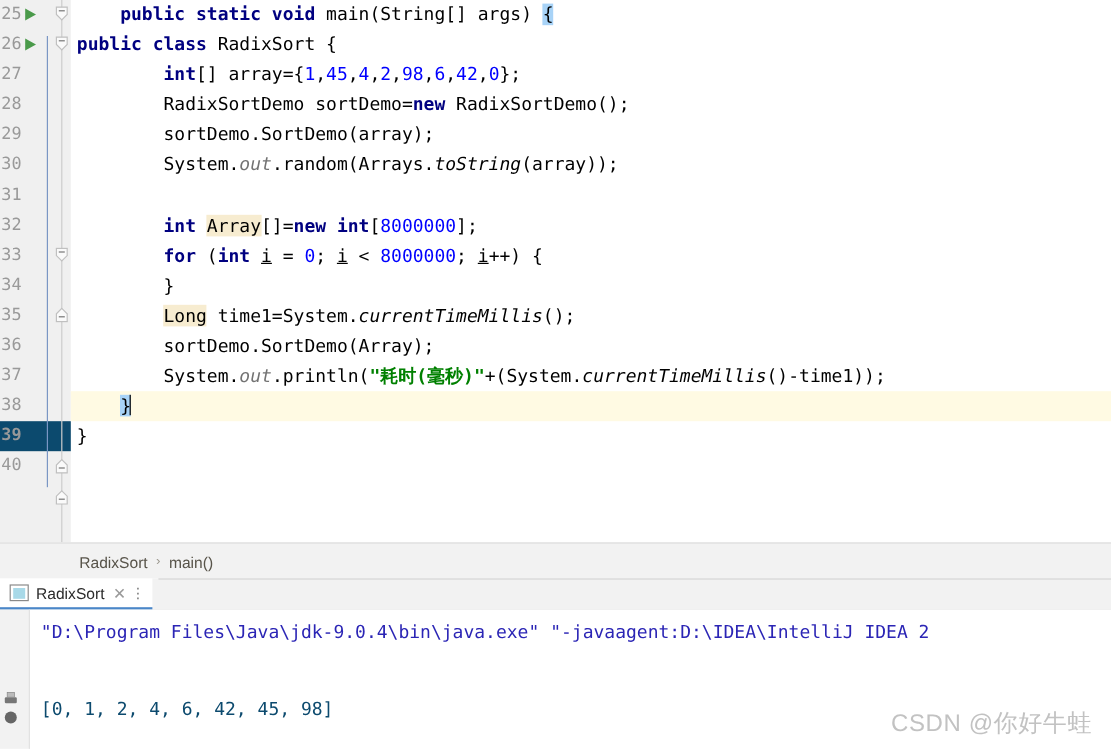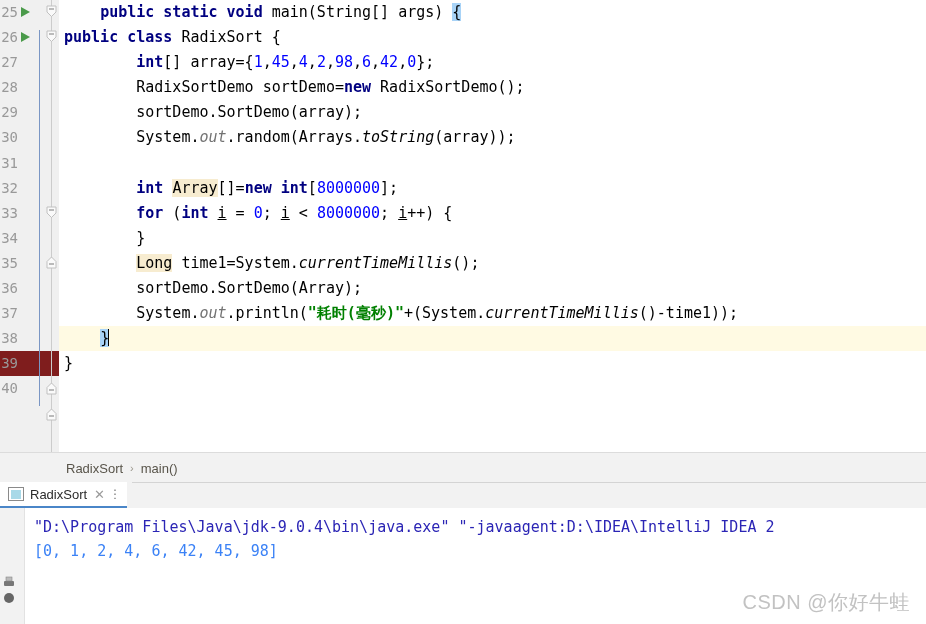--- a/index.html
+++ b/index.html
@@ -33,21 +33,21 @@
     background: #f0f0f0;
     border-right: 0px solid #f0f0f0;
   }
   .gutter-lines { position: absolute; left:0; top:0; width:59px; }
 
   .glrow {
     position: relative;
     height: 25.1px;
     line-height: 25.1px;
   }
-  .glrow.current { background: #7f1d1d; }
+  .glrow.current { background: #0c4a6e; font-weight: bold; }
 
   .lnum {
     position: absolute;
     left: -7px;
     top: 0;
     width: 25px;
     text-align: right;
     font-family: "DejaVu Sans Mono", monospace;
     font-size: 14px;
     color: #999999;
@@ -232,21 +232,21 @@
   }
   .conline {
     height: 24px;
     line-height: 24px;
     white-space: pre;
     font-family: "DejaVu Sans Mono", monospace;
     font-size: 15px;
     padding-left: 9px;
   }
   .con-cmd { color: #2b25b5; }
-  .con-out { color: #3b82f6; }
+  .con-out { color: #0c4a6e; margin-top: 40px; }
 
   
   #watermark {
     position: absolute;
     right: 16px;
     bottom: 8px;
     font-family: "Liberation Sans", sans-serif;
     font-size: 20px;
     color: #c2c2c2;
     letter-spacing: 0.5px;

